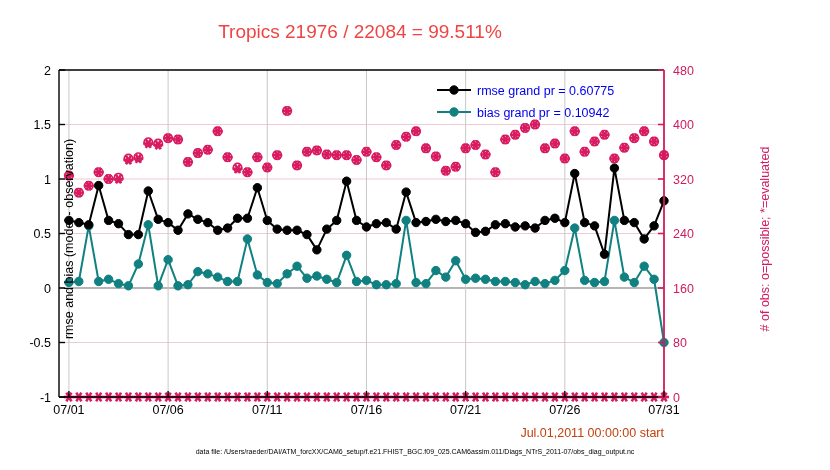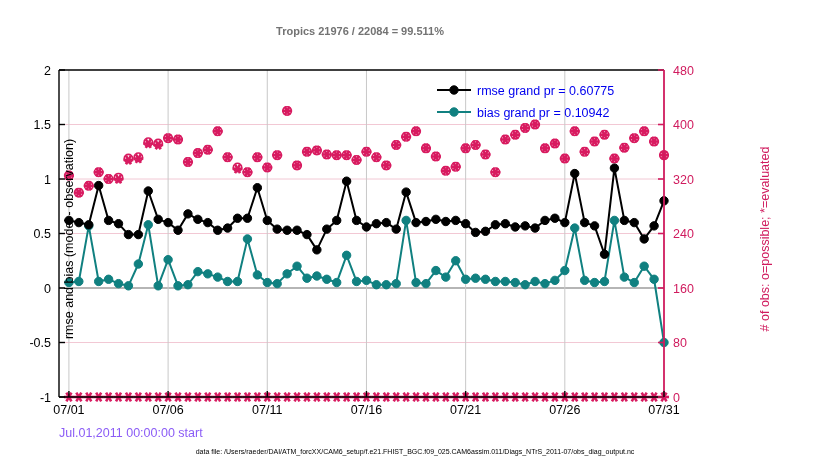--- a/index.html
+++ b/index.html
@@ -20,23 +20,23 @@
     width: 830px;
     height: 470px;
     background: #ffffff;
   }
   .title-block {
     position: absolute;
     left: 0;
     top: 22px;
     width: 720px;
     text-align: center;
-    font-weight: bold;
-    font-size: 11px;
-    color: #737373;
+    font-weight: normal;
+    font-size: 19px;
+    color: #ef4444;
     line-height: 19px;
   }
   .title-line1 { letter-spacing: 0px; }
   .title-line2 { letter-spacing: 0px; }
 
   svg#plot {
     position: absolute;
     left: 0;
     top: 0;
   }
@@ -59,23 +59,23 @@
     text-align: center;
     transform: rotate(-90deg);
     font-size: 12.5px;
     color: #D01B5E;
   }
   .xlabel {
     position: absolute;
     left: 59px;
     top: 426px;
     width: 605px;
-    text-align: left;
+    text-align: right;
     font-size: 12.5px;
-    color: #8b5cf6;
+    color: #c2410c;
   }
   .footer {
     position: absolute;
     left: 0;
     top: 448px;
     width: 830px;
     text-align: center;
     font-size: 7px;
     color: #000000;
   }

